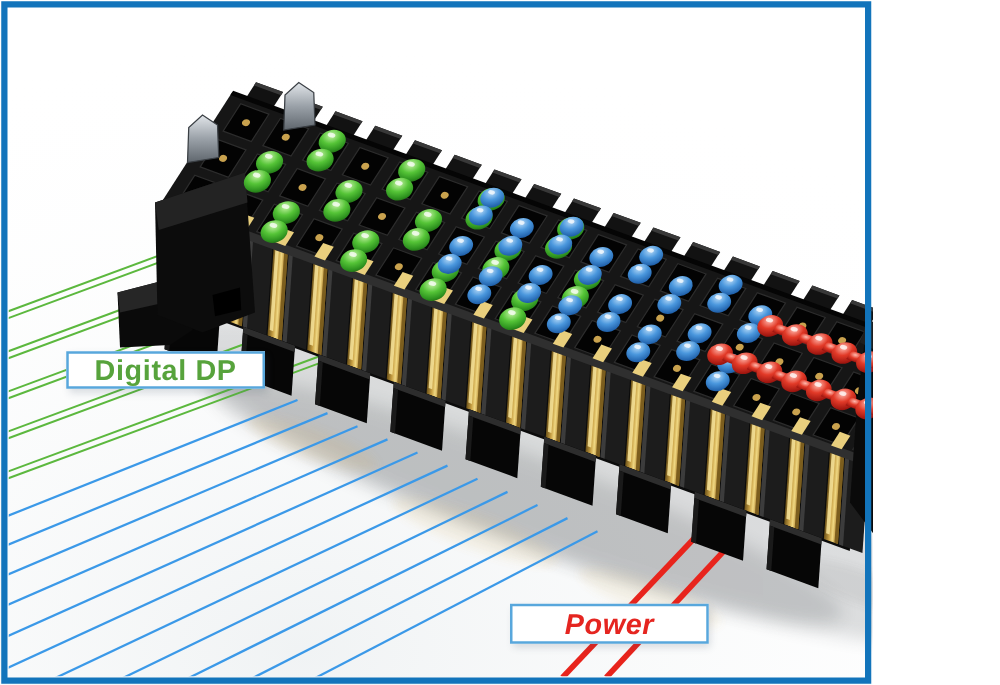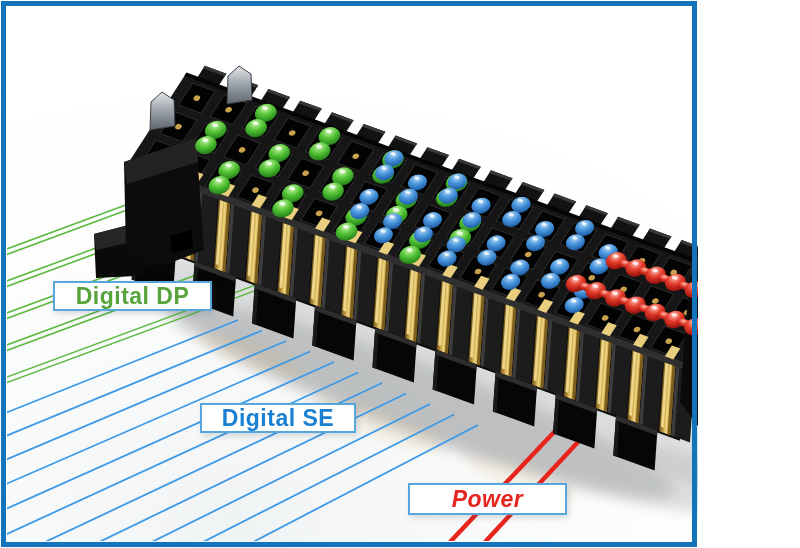--- a/index.html
+++ b/index.html
@@ -624,21 +624,18 @@
           <rect x="597" y="58" width="13" height="8" fill="url(#redG)"></rect>
           <circle cx="614" cy="62" r="9.5" fill="url(#redG)"></circle>
           <ellipse cx="610.96" cy="57.725" rx="2.85" ry="1.9000000000000001" fill="#ffffff" opacity="0.75"></ellipse>
         </g>
     </g>
   </svg>
 
   <div class="sig-label" id="labelDP">
     <span>Digital DP</span>
   </div>
-  <div class="sig-label" id="labelSE">
-    <span>Digital SE</span>
-  </div>
   <div class="sig-label" id="labelPW">
     <span>Power</span>
   </div>
 
   <div class="frame"></div>
 </div>
 
 </body></html>

